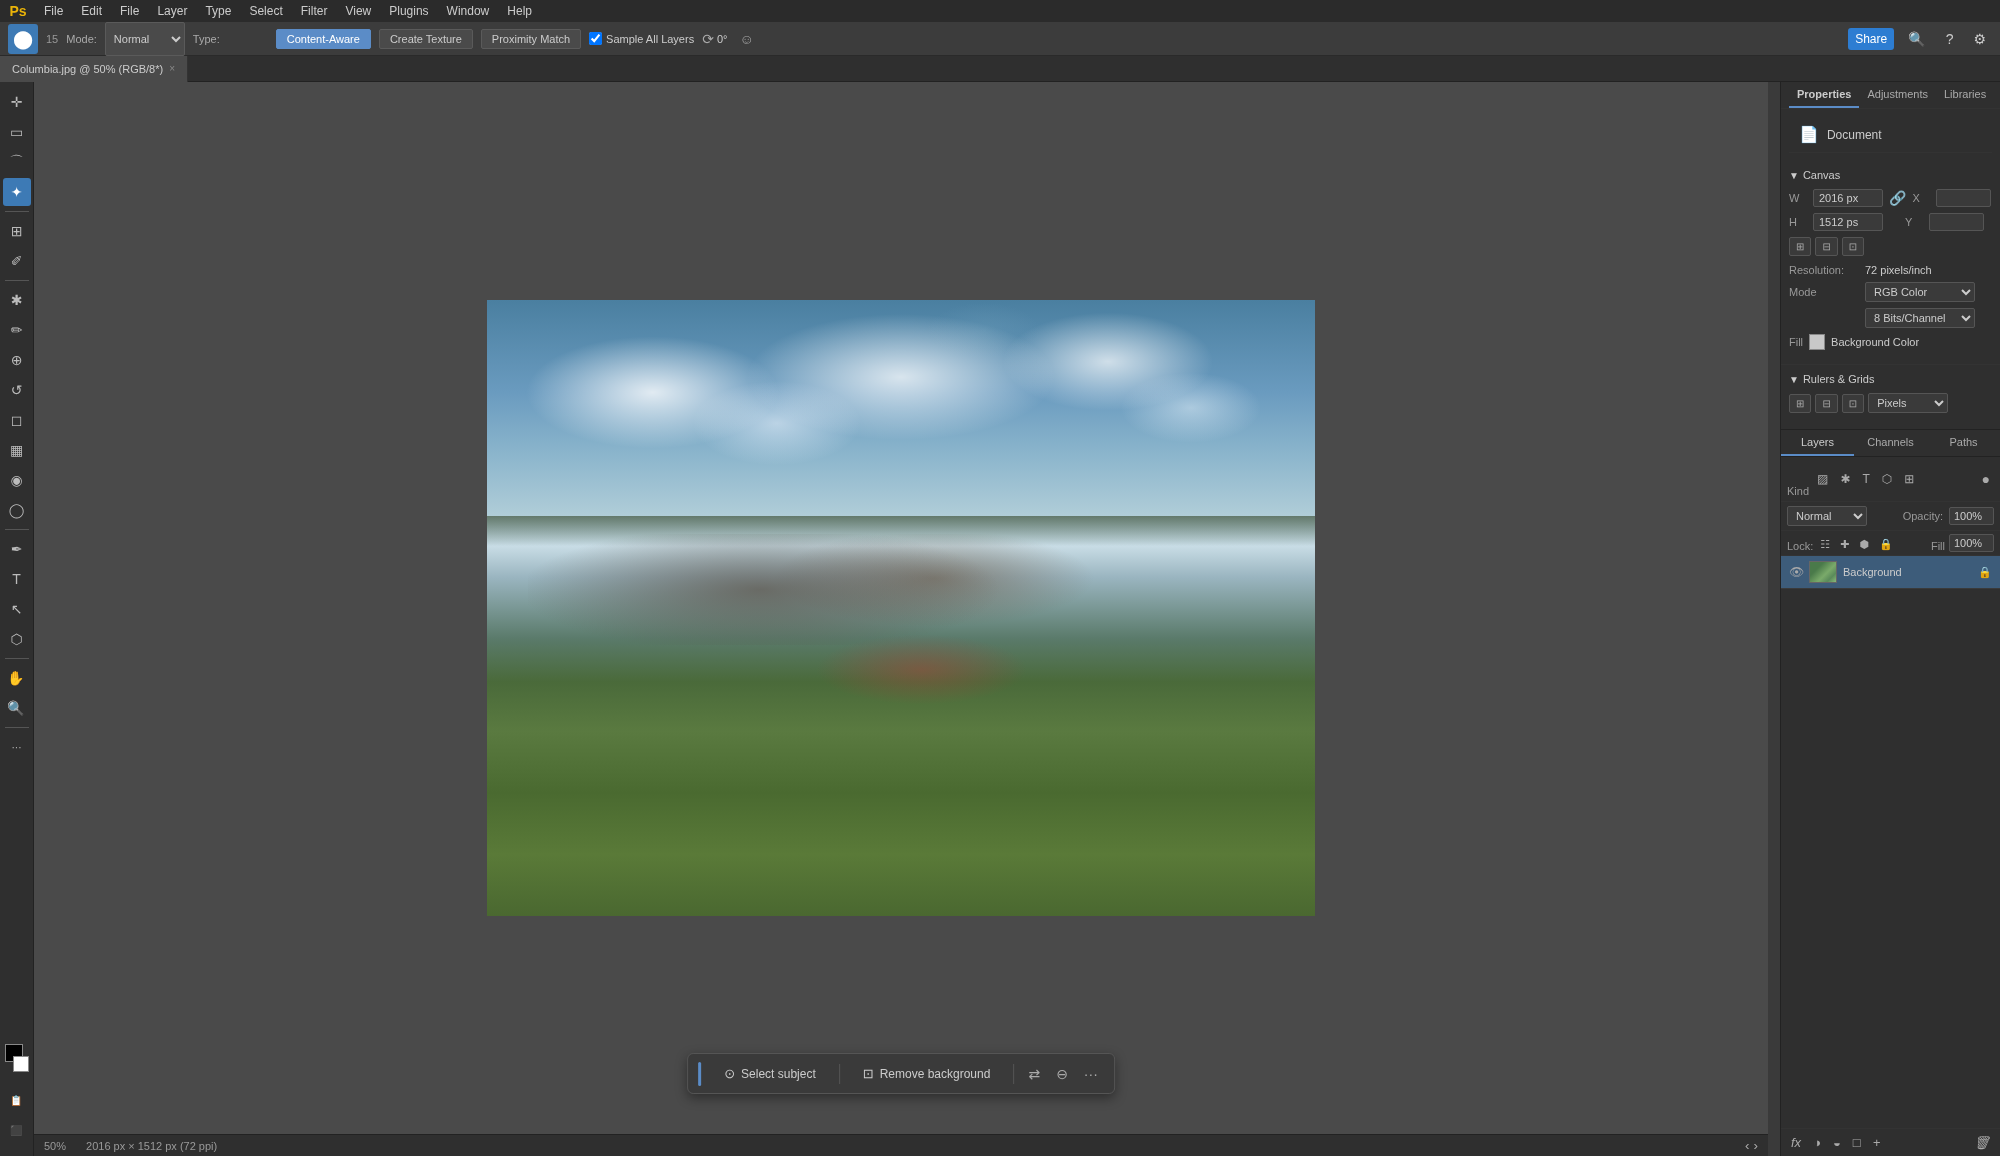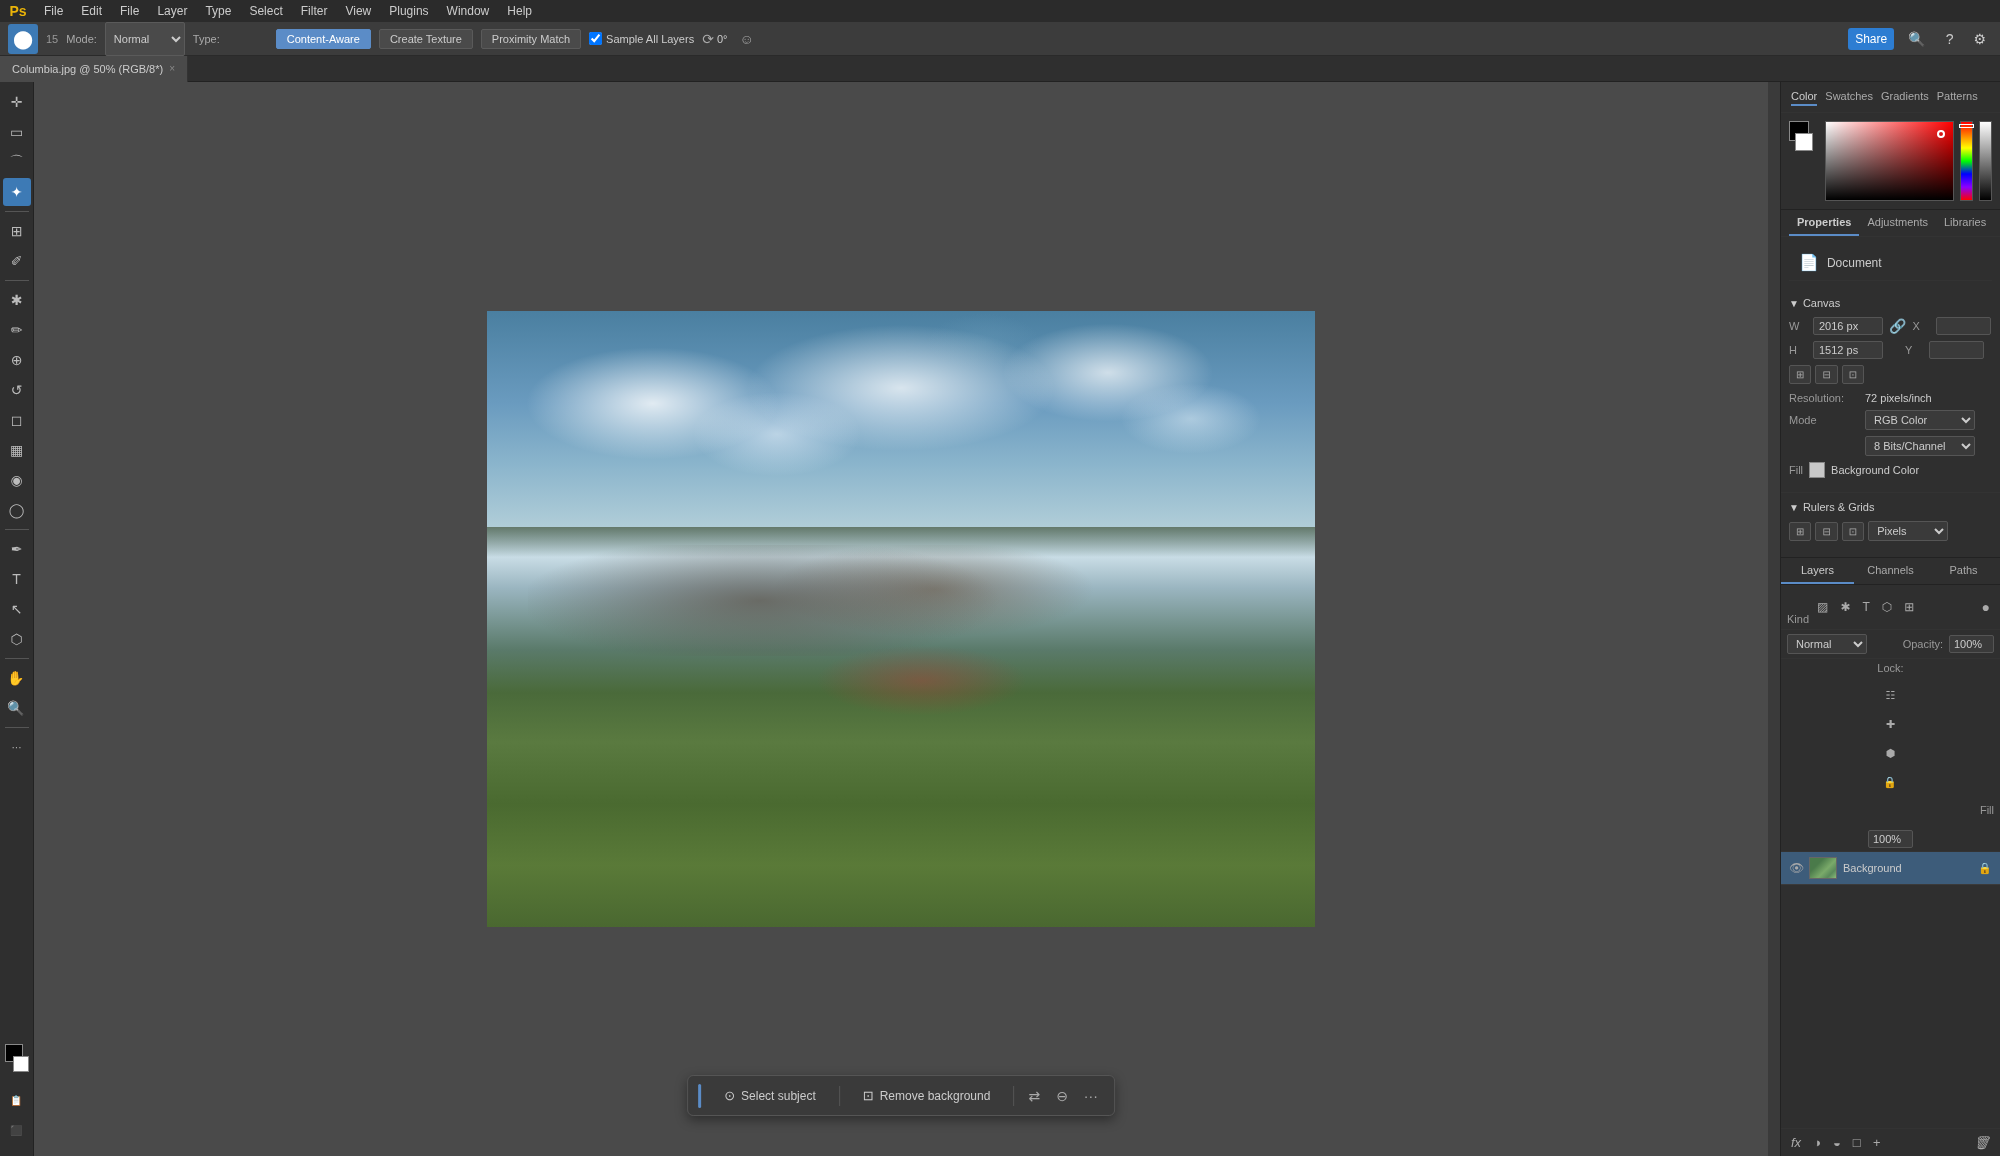--- a/index.html
+++ b/index.html
@@ -612,26 +612,25 @@
       color: #999;
       margin-left: auto;
     }
     .opacity-value {
       font-size: 11px;
       color: #ccc;
       width: 35px;
     }
     .layers-lock-row {
       display: flex;
-      align-items: center;
+      align-items: flex-end;
       padding: 3px 6px;
-      gap: 14px;
+      gap: 4px;
       border-bottom: 1px solid #333;
       flex-shrink: 0;
-      flex-direction: column;
     }
     .lock-label {
       font-size: 11px;
       color: #999;
     }
     .lock-btn {
       background: none;
       border: none;
       color: #aaa;
       cursor: pointer;
@@ -848,47 +847,34 @@
           <span style="font-size:13px;">⊡</span>
           <span>Remove background</span>
         </button>
         <div class="float-divider"></div>
         <button class="float-icon-btn">⇄</button>
         <button class="float-icon-btn">⊖</button>
         <button class="float-icon-btn">···</button>
       </div>
     </div>
 
+    <div class="status-bar">
+      <span>50%</span>
+      <span>2016 px × 1512 px (72 ppi)</span>
+      <div style="margin-left:auto; display:flex; align-items:center; gap:4px;">
+        <button style="background:none; border:none; color:#aaa; cursor:pointer;">‹</button>
+        <button style="background:none; border:none; color:#aaa; cursor:pointer;">›</button>
+      </div>
+    </div>
   </div>
 
   <div class="scrollbar-area"></div>
 
   <div class="right-panel">
 
-    <div class="color-panel">
-      <div class="color-panel-header">
-        <span class="color-panel-tab active">Color</span>
-        <span class="color-panel-tab">Swatches</span>
-        <span class="color-panel-tab">Gradients</span>
-        <span class="color-panel-tab">Patterns</span>
-      </div>
-      <div class="color-picker-area">
-        <div style="position:relative; width:28px; height:28px; margin-right:4px;">
-          <div class="swatch-fg"></div>
-          <div class="swatch-bg"></div>
-        </div>
-        <div class="color-gradient">
-          <div class="color-cursor"></div>
-        </div>
-        <div class="hue-strip">
-          <div class="hue-cursor"></div>
-        </div>
-        <div class="color-black-strip"></div>
-      </div>
-    </div>
 
     <div class="properties-panel">
       <div class="props-tabs">
         <span class="props-tab active">Properties</span>
         <span class="props-tab">Adjustments</span>
         <span class="props-tab">Libraries</span>
       </div>
 
       <div class="props-section">
         <div class="doc-row">

